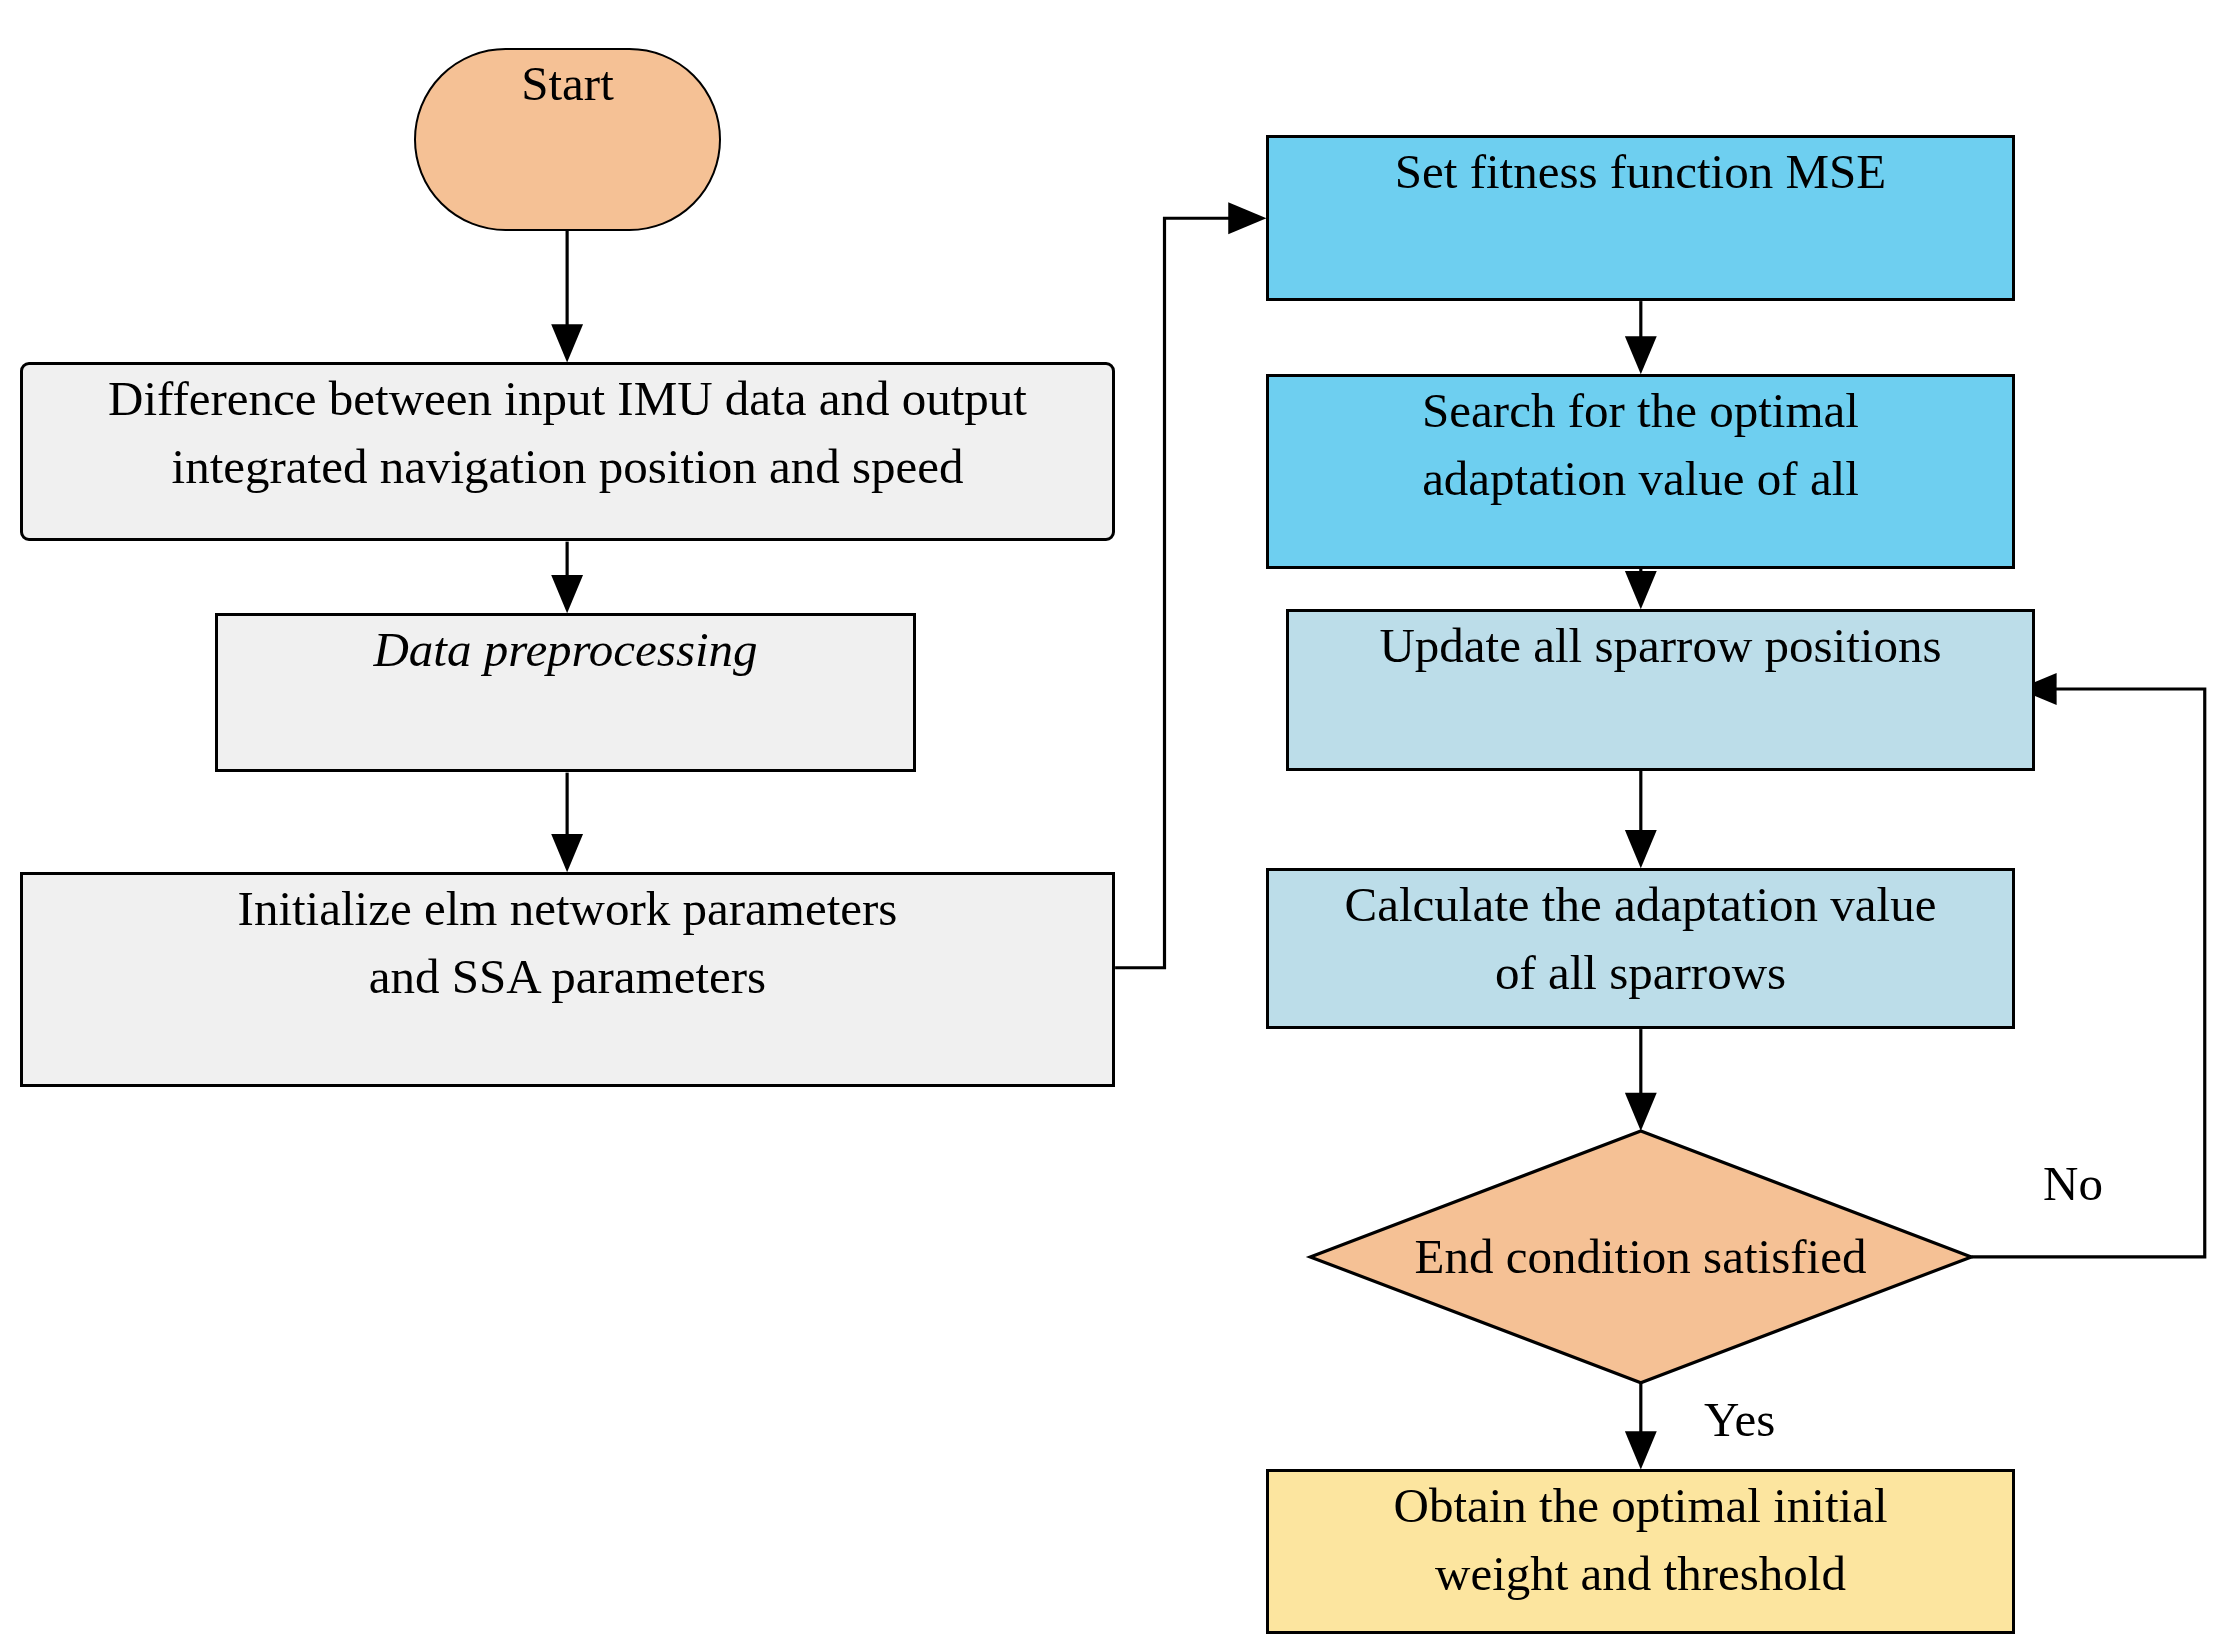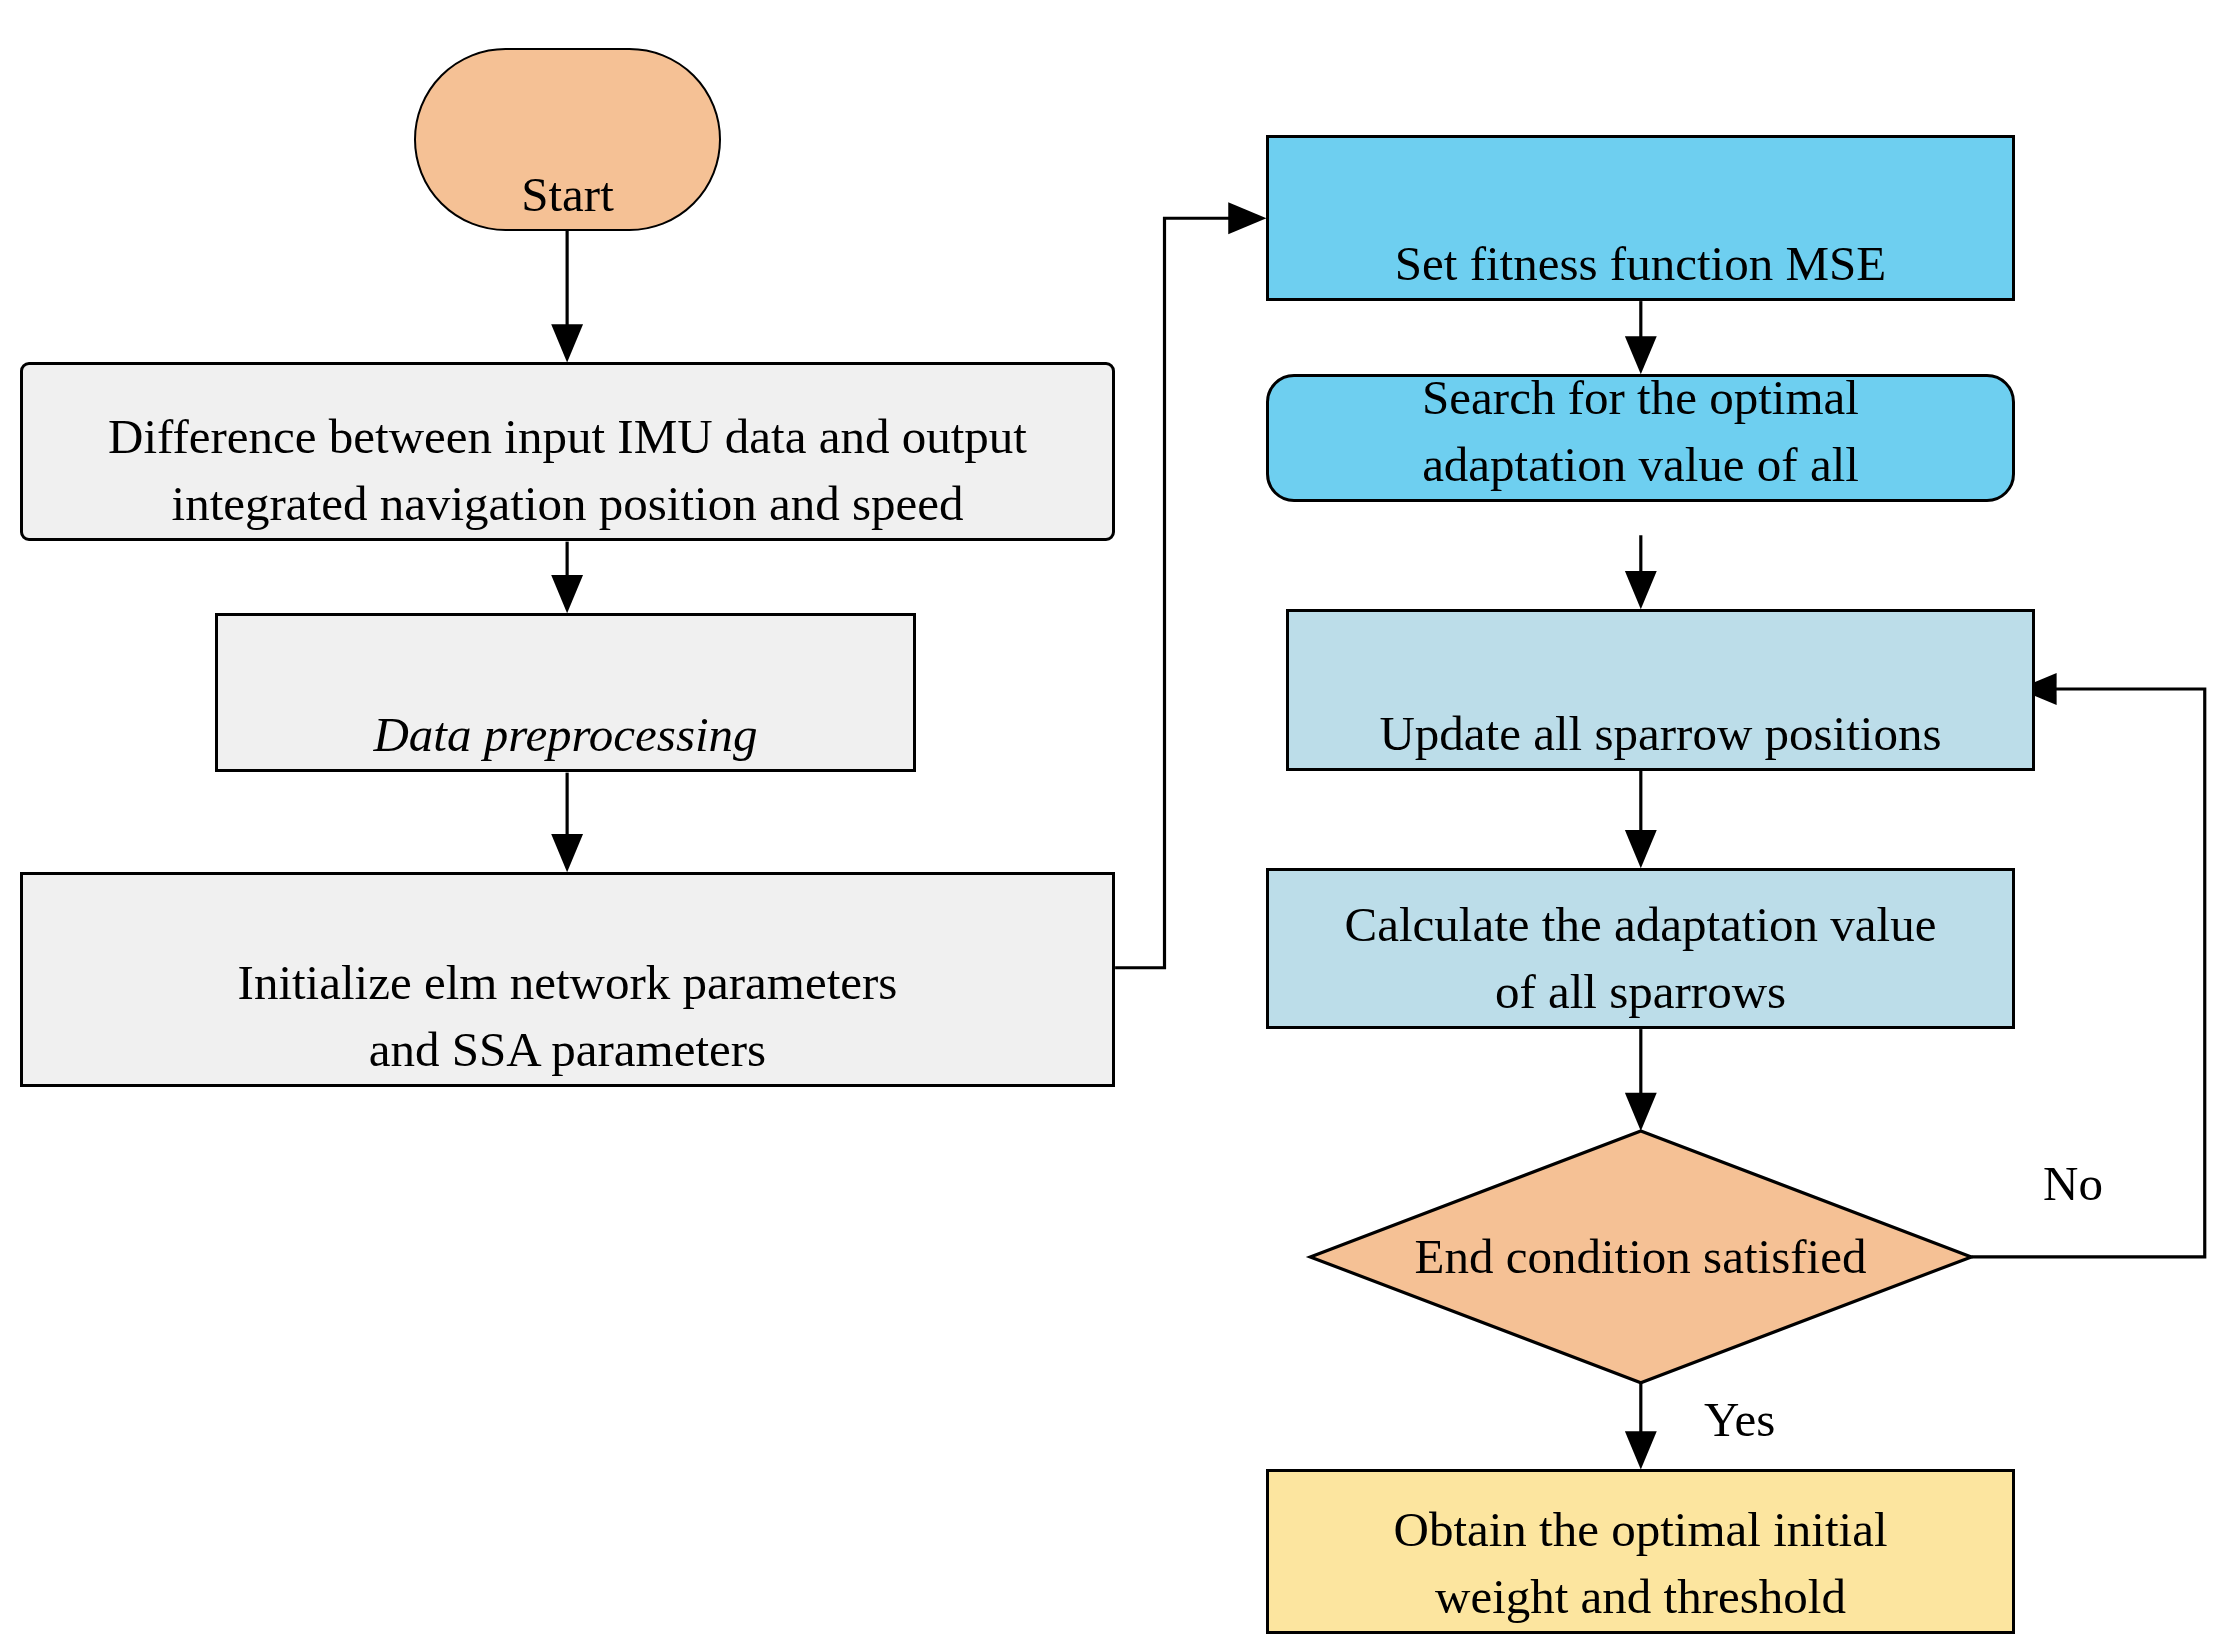--- a/index.html
+++ b/index.html
@@ -16,21 +16,21 @@
   .wires line,.wires polyline{stroke:var(--stroke);stroke-width:4;fill:none;}
   .wires .head{fill:var(--stroke);stroke:none;}
   .wires .diamond{fill:var(--decision-fill);stroke:var(--stroke);stroke-width:4;}
   .node{
     position:absolute;
     box-sizing:border-box;
     border:3.2px solid var(--stroke);
     display:flex;
     flex-direction:column;
     align-items:center;
-    justify-content:flex-end;
+    justify-content:flex-start;
     text-align:center;
     font-size:49px;
     line-height:1.38;
   }
   .terminal{background:var(--terminal-fill);border-width:2.4px;border-radius:796px;}
   .process{background:var(--process-fill);}
   .stage1{background:var(--stage1-fill);}
   .stage2{background:var(--stage2-fill);}
   .result{background:var(--result-fill);}
   .decision-label{
@@ -115,21 +115,21 @@
 
   <div class="node process" style="left:20px;top:872px;width:1095px;height:215px;">
     <span>Initialize elm network parameters</span>
     <span>and SSA parameters</span>
   </div>
 
   <div class="node stage1" style="left:1266px;top:135px;width:749px;height:166px;">
     <span>Set fitness function MSE</span>
   </div>
 
-  <div class="node stage1" style="left:1266px;top:374px;width:749px;height:128px;border-radius:28px;">
+  <div class="node stage1" style="left:1266px;top:374px;width:749px;height:195px;">
     <span>Search for the optimal</span>
     <span>adaptation value of all</span>
   </div>
 
   <div class="node stage2" style="left:1266px;top:609px;width:749px;height:162px;margin-left:20px;">
     <span>Update all sparrow positions</span>
   </div>
 
   <div class="node stage2" style="left:1266px;top:868px;width:749px;height:161px;">
     <span>Calculate the adaptation value</span>

